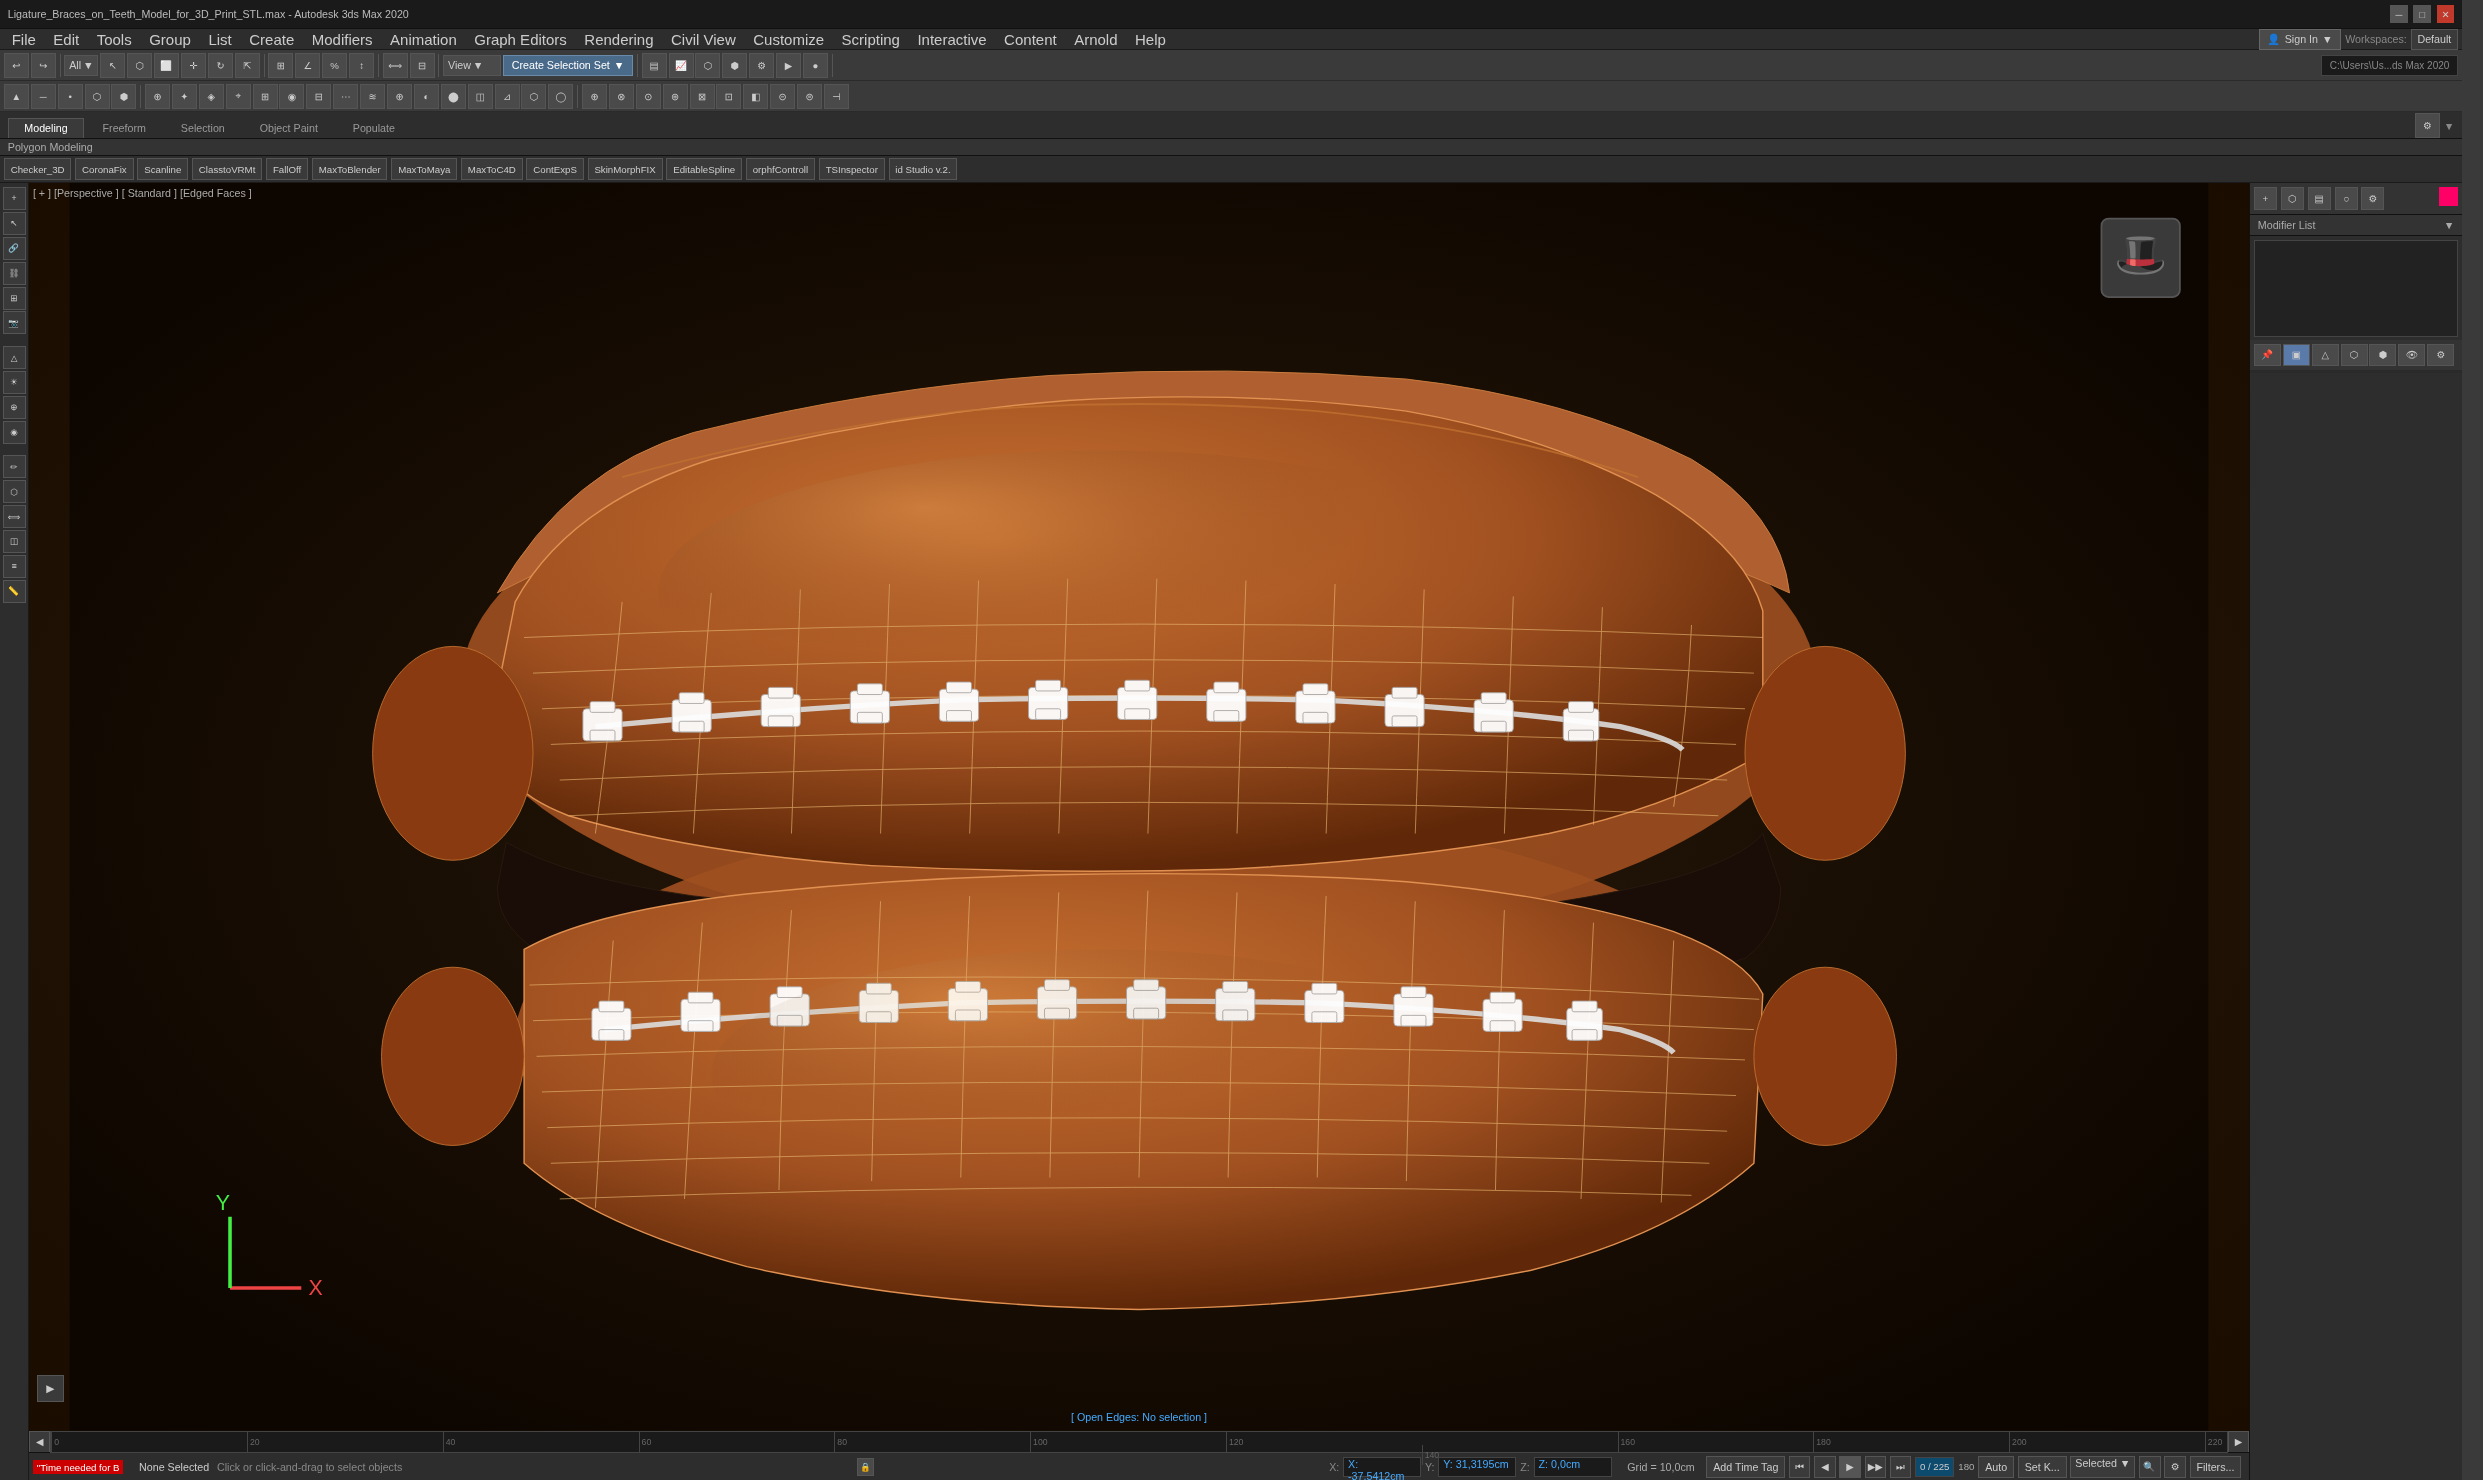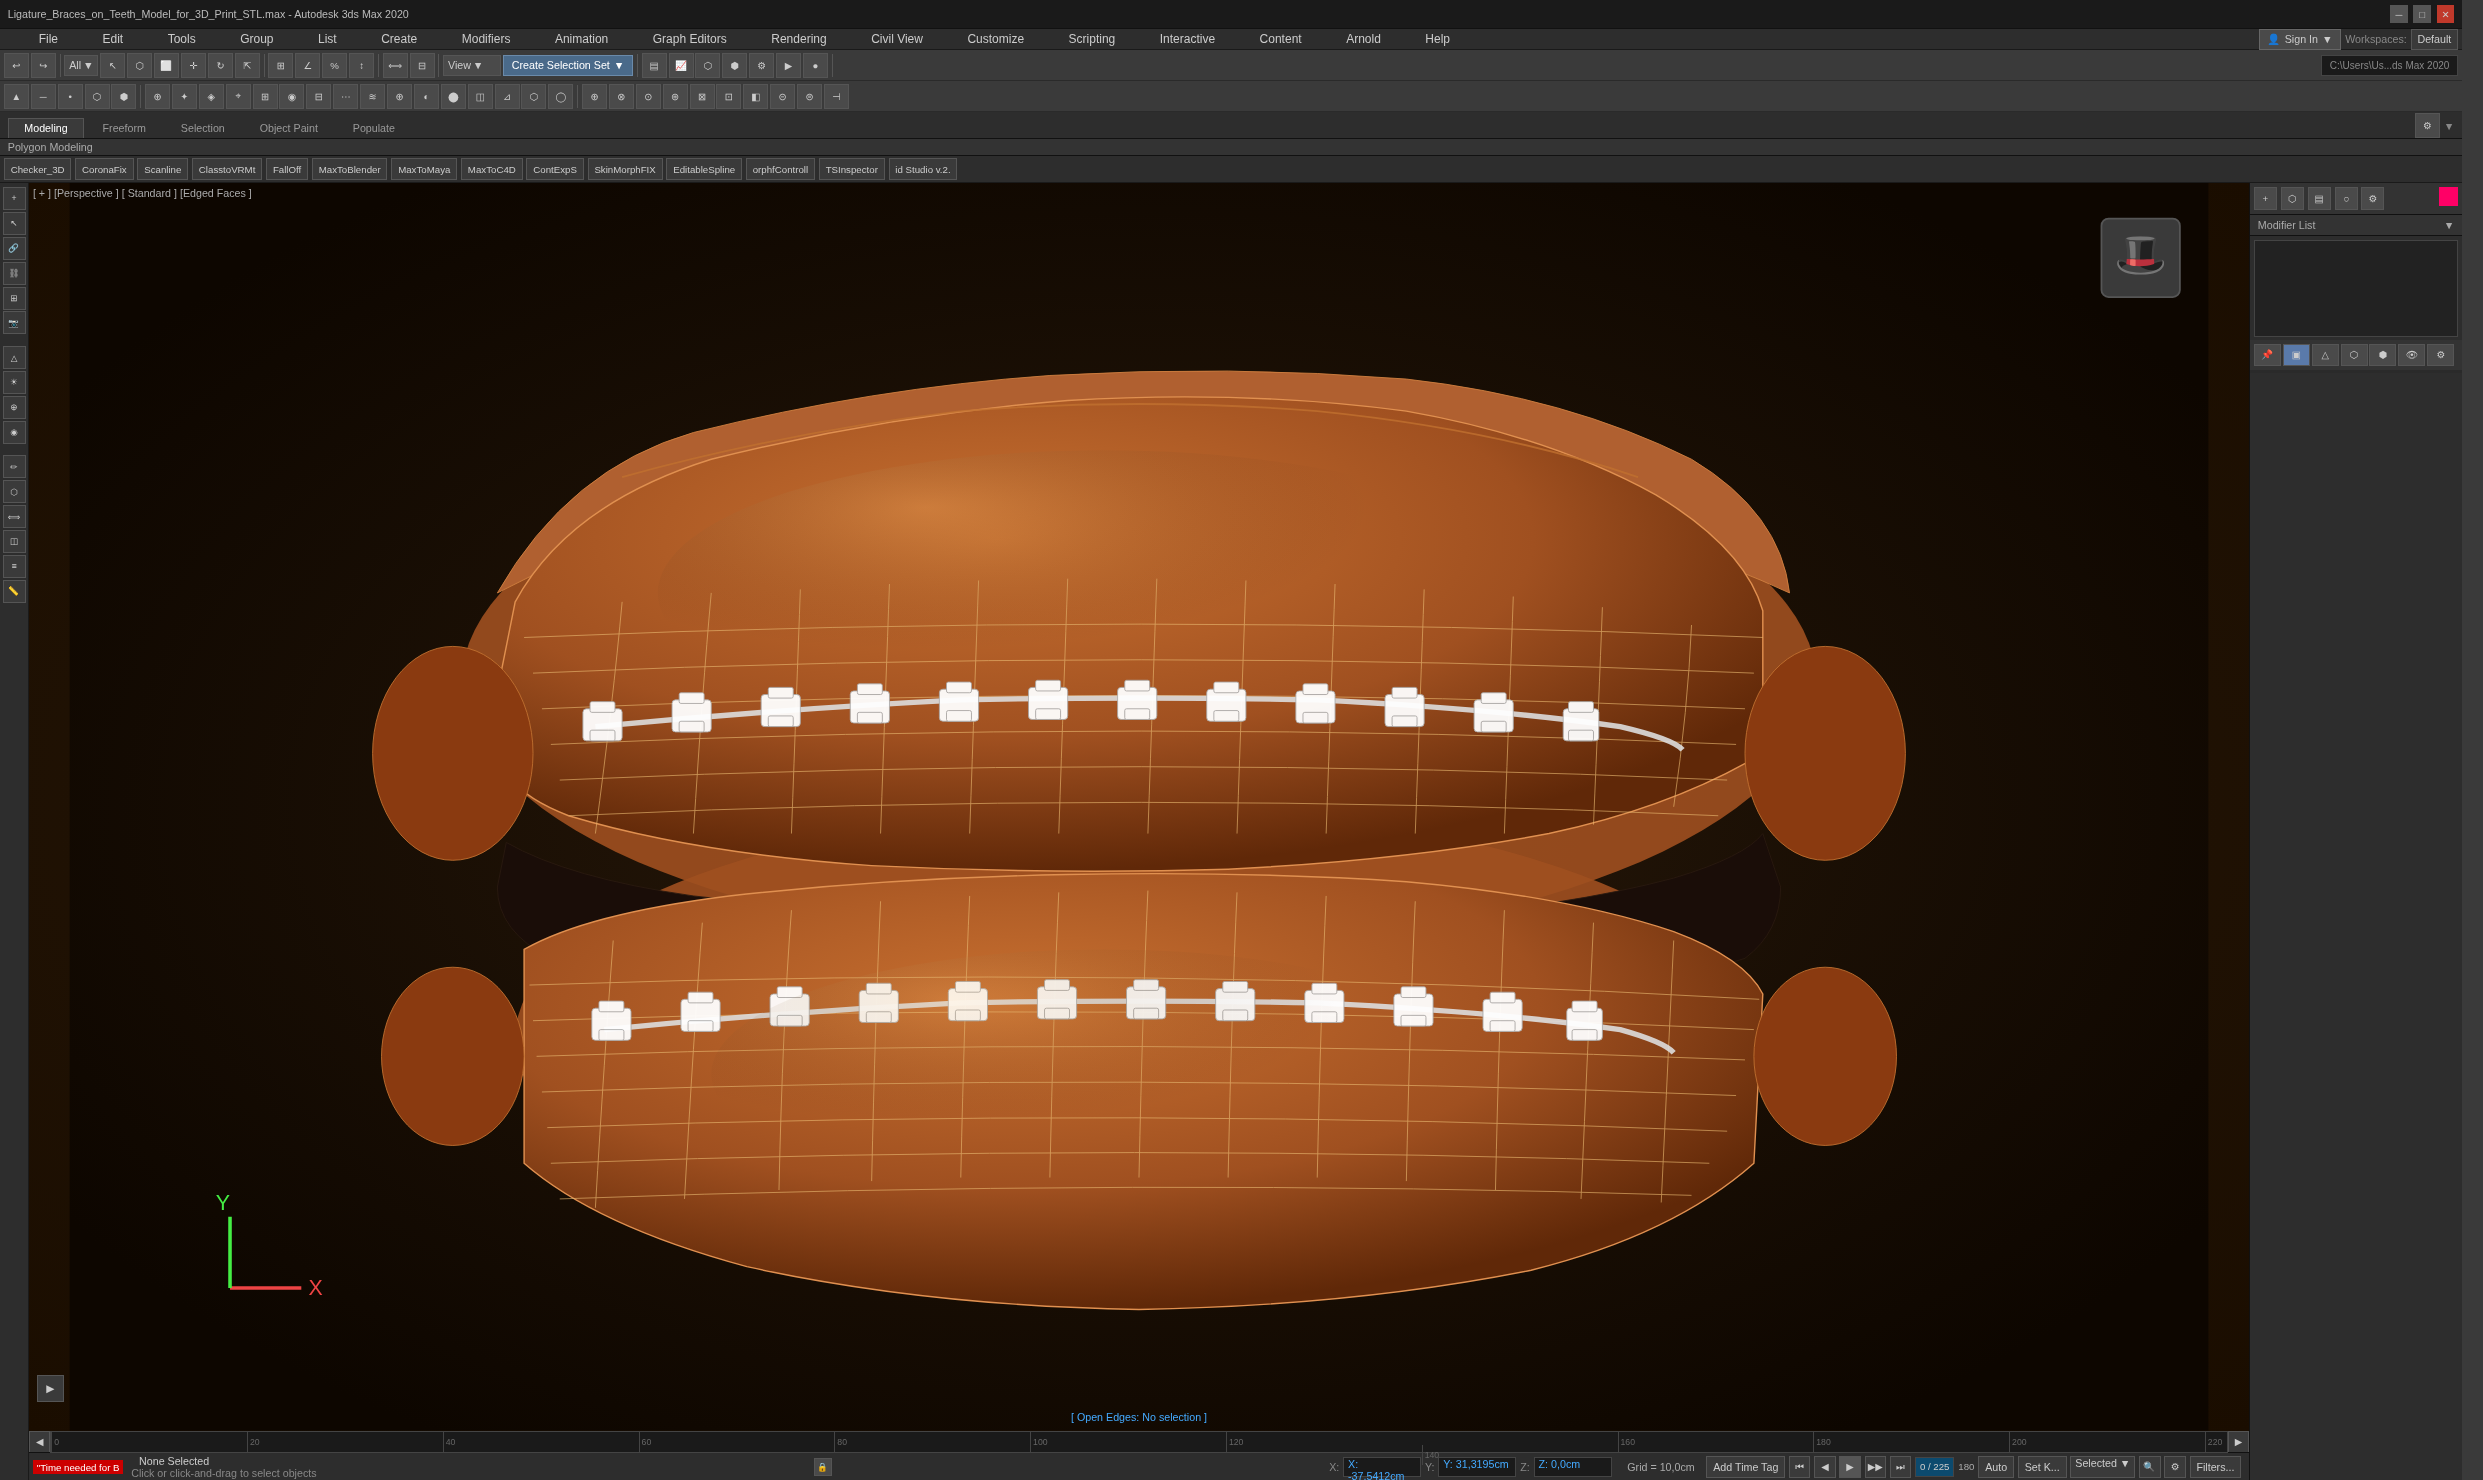--- a/index.html
+++ b/index.html
@@ -49,26 +49,25 @@
       height: 21.3px;
       display: flex;
       align-items: center;
       padding: 0 3.9px;
       border-bottom: 1px solid #1a1a1a;
       gap: 1.9px;
     }
     .menu-item {
       padding: 1.9px 7.8px;
       color: #ccc;
-      font-size: 12px;
+      font-size: 15px;
       cursor: pointer;
       height: 21.3px;
       display: flex;
       align-items: center;
-      margin-left: 27px;
     }
 
     
     #toolbar1 {
       background: #3a3a3a;
       height: 31px;
       display: flex;
       align-items: center;
       padding: 1.9px 3.9px;
       border-bottom: 1px solid #2a2a2a;
@@ -907,21 +906,21 @@
         </div>
         <button class="tl-btn" style="width:21.3px;height:21.3px;flex-shrink:0;">▶</button>
       </div>
 
       <div id="status-bar">
 
         <div id="status-left">
           <div id="time-warning">
             <span>"Time needed for B</span>
           </div>
-          <div style="display:flex;flex-direction:column;padding-left:3.9px;">
+          <div style="display:flex;flex-direction:row;padding-left:3.9px;">
             <span id="selection-status">None Selected</span>
             <span id="status-hint">Click or click-and-drag to select objects</span>
           </div>
         </div>
 
         <div style="display:flex;align-items:center;gap:3.9px;margin-left:auto;">
           <button class="tb-btn" style="width:17.5px;height:17.5px;font-size:8.7px;">🔒</button>
         </div>
 
         <div id="coord-display">

